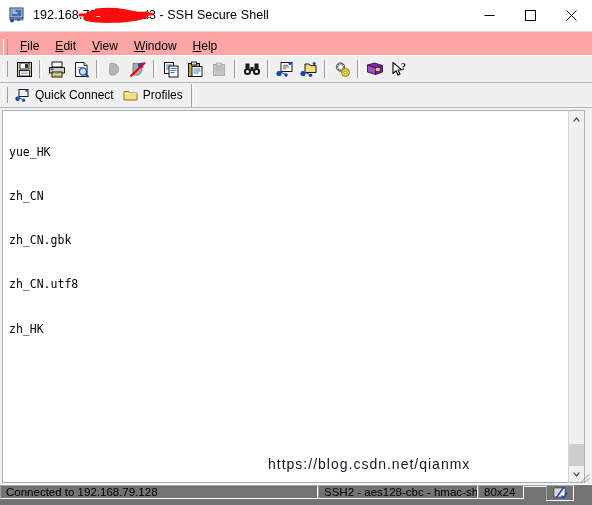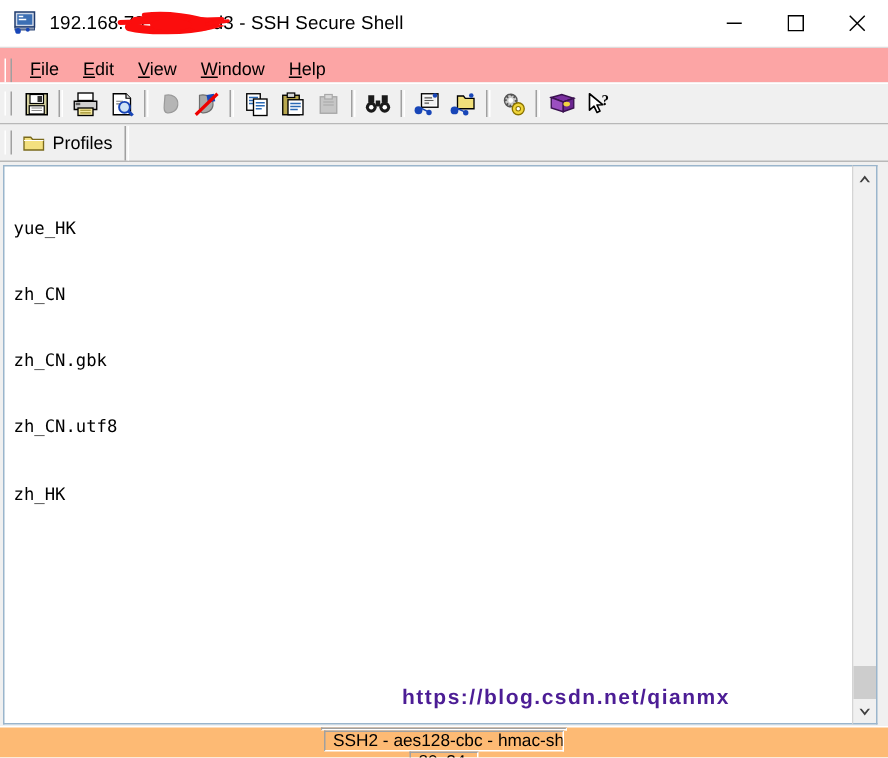--- a/index.html
+++ b/index.html
@@ -205,29 +205,28 @@
     position: absolute;
     left: 0; right: 0;
     background: #cdcdcd;
     height: 22px;
   }
 
   
   .statusbar {
     height: 21px;
     min-height: 21px;
-    background: #fdba74;
-    display: flex;
-    align-items: center;
+    background: #737373;
+    display: flex;
+    align-items: flex-start;
     font-size: 11.5px;
     color: #000;
     box-sizing: border-box;
     border-top: 1px solid #ffffff;
     position: relative;
-    flex-direction: column;
   }
   .sb-cell {
     display: flex;
     align-items: center;
     padding: 0 5px;
     border: 1px solid;
     border-color: #a0a0a0 #ffffff #ffffff #a0a0a0;
     box-sizing: border-box;
     white-space: nowrap;
     overflow: hidden;
@@ -237,27 +236,26 @@
   .sb-cell.w-size { width: 46px; flex: none; }
   .sb-cell.w-pad { width: 22px; flex: none; }
   .sb-cell.w-icon { width: 28px; flex: none; justify-content: center; }
   .sb-grip { width: 18px; flex: none; position: relative; }
 
   .watermark {
     position: absolute;
     left: 268px;
     top: 456px;
     font-size: 14px;
-    color: #4c1d95;
+    color: #0f172a;
     font-family: "Liberation Sans", sans-serif;
     letter-spacing: 1px;
     pointer-events: none;
     z-index: 40;
     white-space: nowrap;
-    font-weight: bold;
   }
 </style>
 </head>
 <body>
 
 <div class="window">
 
   <div class="titlebar">
     <div class="title-icon">
       <svg width="16" height="16" viewBox="0 0 16 16">
@@ -468,20 +466,33 @@
       <svg width="17" height="17" viewBox="0 0 17 17">
         <path d="M2 1.5 L2 12.5 L5 9.8 L7 14 L9 13 L7 9 L10.8 8.8 Z" fill="#ffffff" stroke="#000" stroke-width="1.1" stroke-linejoin="round"></path>
         <text x="10" y="9" font-family="Liberation Serif, serif" font-size="10" font-weight="bold" fill="#000">?</text>
       </svg>
     </div>
   </div>
 
   <div class="connectbar">
     <div class="grip"></div>
 
+    <div class="cb-btn">
+      <span class="ico">
+        <svg width="15" height="15" viewBox="0 0 15 15">
+          <rect x="4" y="1.5" width="9" height="7" fill="#ffffff" stroke="#000" stroke-width="0.9"></rect>
+          <rect x="5" y="2.6" width="7" height="4.8" fill="#eeeeee"></rect>
+          <circle cx="2.6" cy="10.8" r="2.3" fill="#1846b8"></circle>
+          <circle cx="8.6" cy="12.2" r="1.6" fill="#1846b8"></circle>
+          <circle cx="11.6" cy="2.4" r="1.3" fill="#1846b8"></circle>
+          <line x1="4" y1="9.6" x2="7.4" y2="11.5" stroke="#1846b8" stroke-width="0.9"></line>
+        </svg>
+      </span>
+      <span>Quick Connect</span>
+    </div>
 
     <div class="cb-btn">
       <span class="ico">
         <svg width="15" height="13" viewBox="0 0 15 13">
           <path d="M1 2.5 L5.5 2.5 L6.8 4 L14 4 L14 11 L1 11 Z" fill="#f3e07f" stroke="#7a6a1c" stroke-width="0.9"></path>
           <path d="M1 4.6 L14 4.6" stroke="#ffffff" stroke-width="0.7"></path>
         </svg>
       </span>
       <span>Profiles</span>
     </div>

